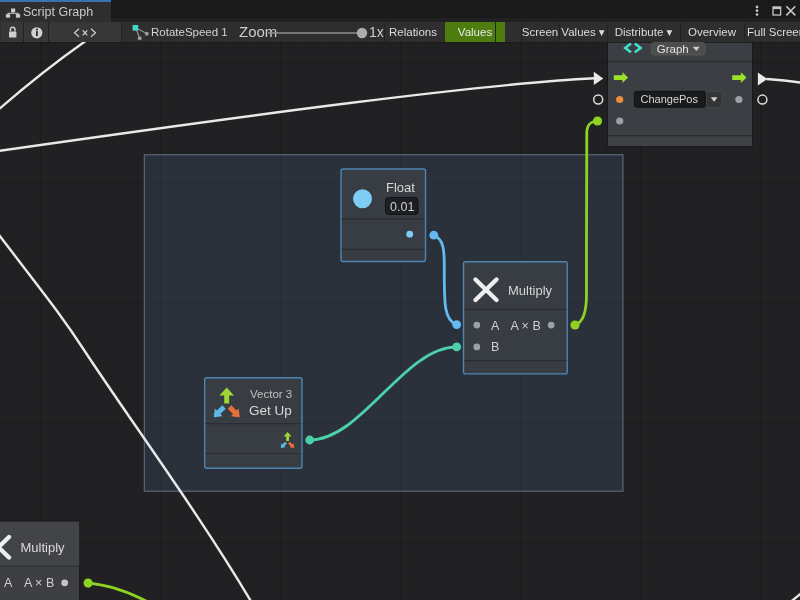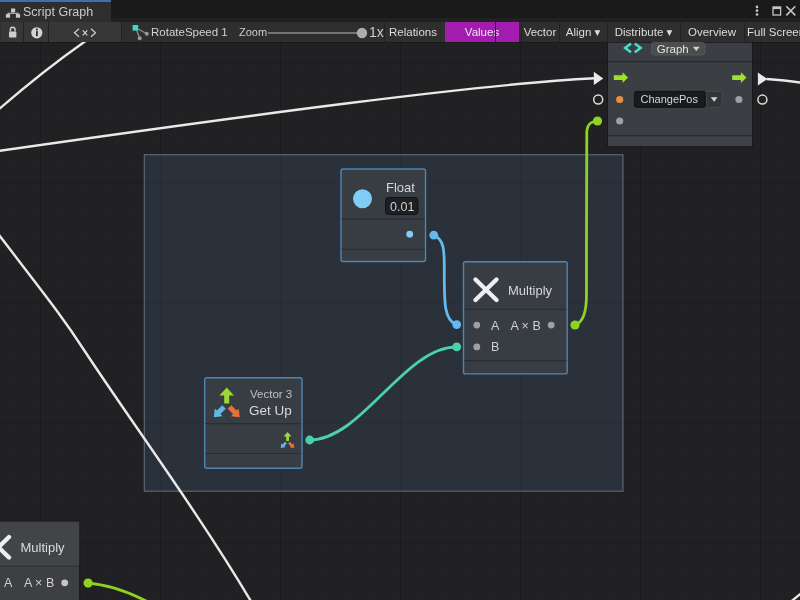--- a/index.html
+++ b/index.html
@@ -79,36 +79,36 @@
   </svg>
 
   <svg width="24" height="20" style="position:absolute;left:130px;top:0">
     <line x1="6" y1="6" x2="16.5" y2="11.5" stroke="#8f8f8f" stroke-width="1.3"></line>
     <line x1="6" y1="6" x2="9.5" y2="16" stroke="#8f8f8f" stroke-width="1.3"></line>
     <rect x="2.6" y="3" width="5.6" height="5.6" fill="#3fd8c7"></rect>
     <circle cx="16.8" cy="11.7" r="2" fill="#9a9a9a"></circle>
     <circle cx="9.7" cy="16.2" r="2" fill="#9a9a9a"></circle>
   </svg>
   <div class="tbtn" style="left:151px;text-align:center;color:#d2d2d2;">RotateSpeed 1</div>
-  <div class="tbtn" style="left:239px;text-align:left;font-size:11px;color:#cccccc;">Zoom</div>
+  <div class="tbtn" style="left:239px;text-align:left;font-size:15px;color:#cccccc;">Zoom</div>
   <svg width="120" height="20" style="position:absolute;left:265px;top:0">
     <line x1="3" y1="11" x2="97" y2="11" stroke="#8e8e8e" stroke-width="1.7"></line>
     <circle cx="97" cy="11" r="5.2" fill="#adadad"></circle>
   </svg>
   <div class="tbtn" style="left:369px;text-align:left;font-size:14px;color:#cccccc;">1x</div>
   <div class="sep" style="left:384px"></div>
   <div class="tbtn" style="left:381px;width:64px;">Relations</div>
   <div class="sep" style="left:445px"></div>
-  <div class="tbtn" style="left:445px;width:74px;background:#a21caf;color:#eaeaea;">Values</div>
+  <div class="tbtn" style="left:445px;width:60px;background:#4d7c0f;color:#eaeaea;">Values</div>
   <div class="sep" style="left:495px"></div>
   <div class="tbtn" style="left:495px;width:26px;margin-top:40px;">Dim</div>
   <div class="sep" style="left:521px"></div>
-  <div class="tbtn" style="left:521px;width:38px;">Vector</div>
+  <div class="tbtn" style="left:521px;width:38px;">Screen</div>
   <div class="sep" style="left:559px"></div>
-  <div class="tbtn" style="left:559px;width:48px;">Align ▾</div>
+  <div class="tbtn" style="left:559px;width:48px;">Values ▾</div>
   <div class="sep" style="left:607px"></div>
   <div class="tbtn" style="left:607px;width:73px;">Distribute ▾</div>
   <div class="sep" style="left:680px"></div>
   <div class="tbtn" style="left:680px;width:64px;">Overview</div>
   <div class="sep" style="left:744px"></div>
   <div class="tbtn" style="left:744px;width:70px;text-align:left;padding-left:3px;">Full Screen</div>
 </div>
 
 <svg id="svgc" width="800" height="558" viewBox="0 42 800 558">
 

